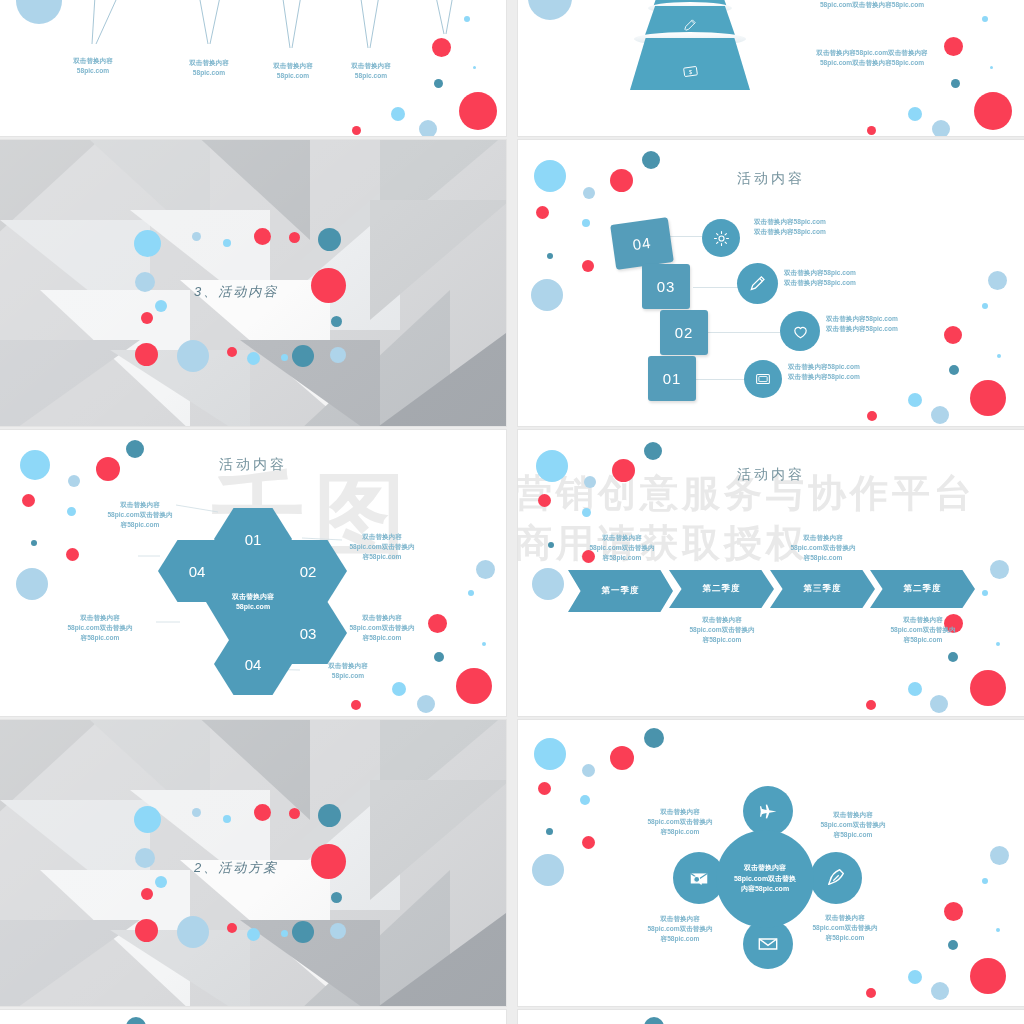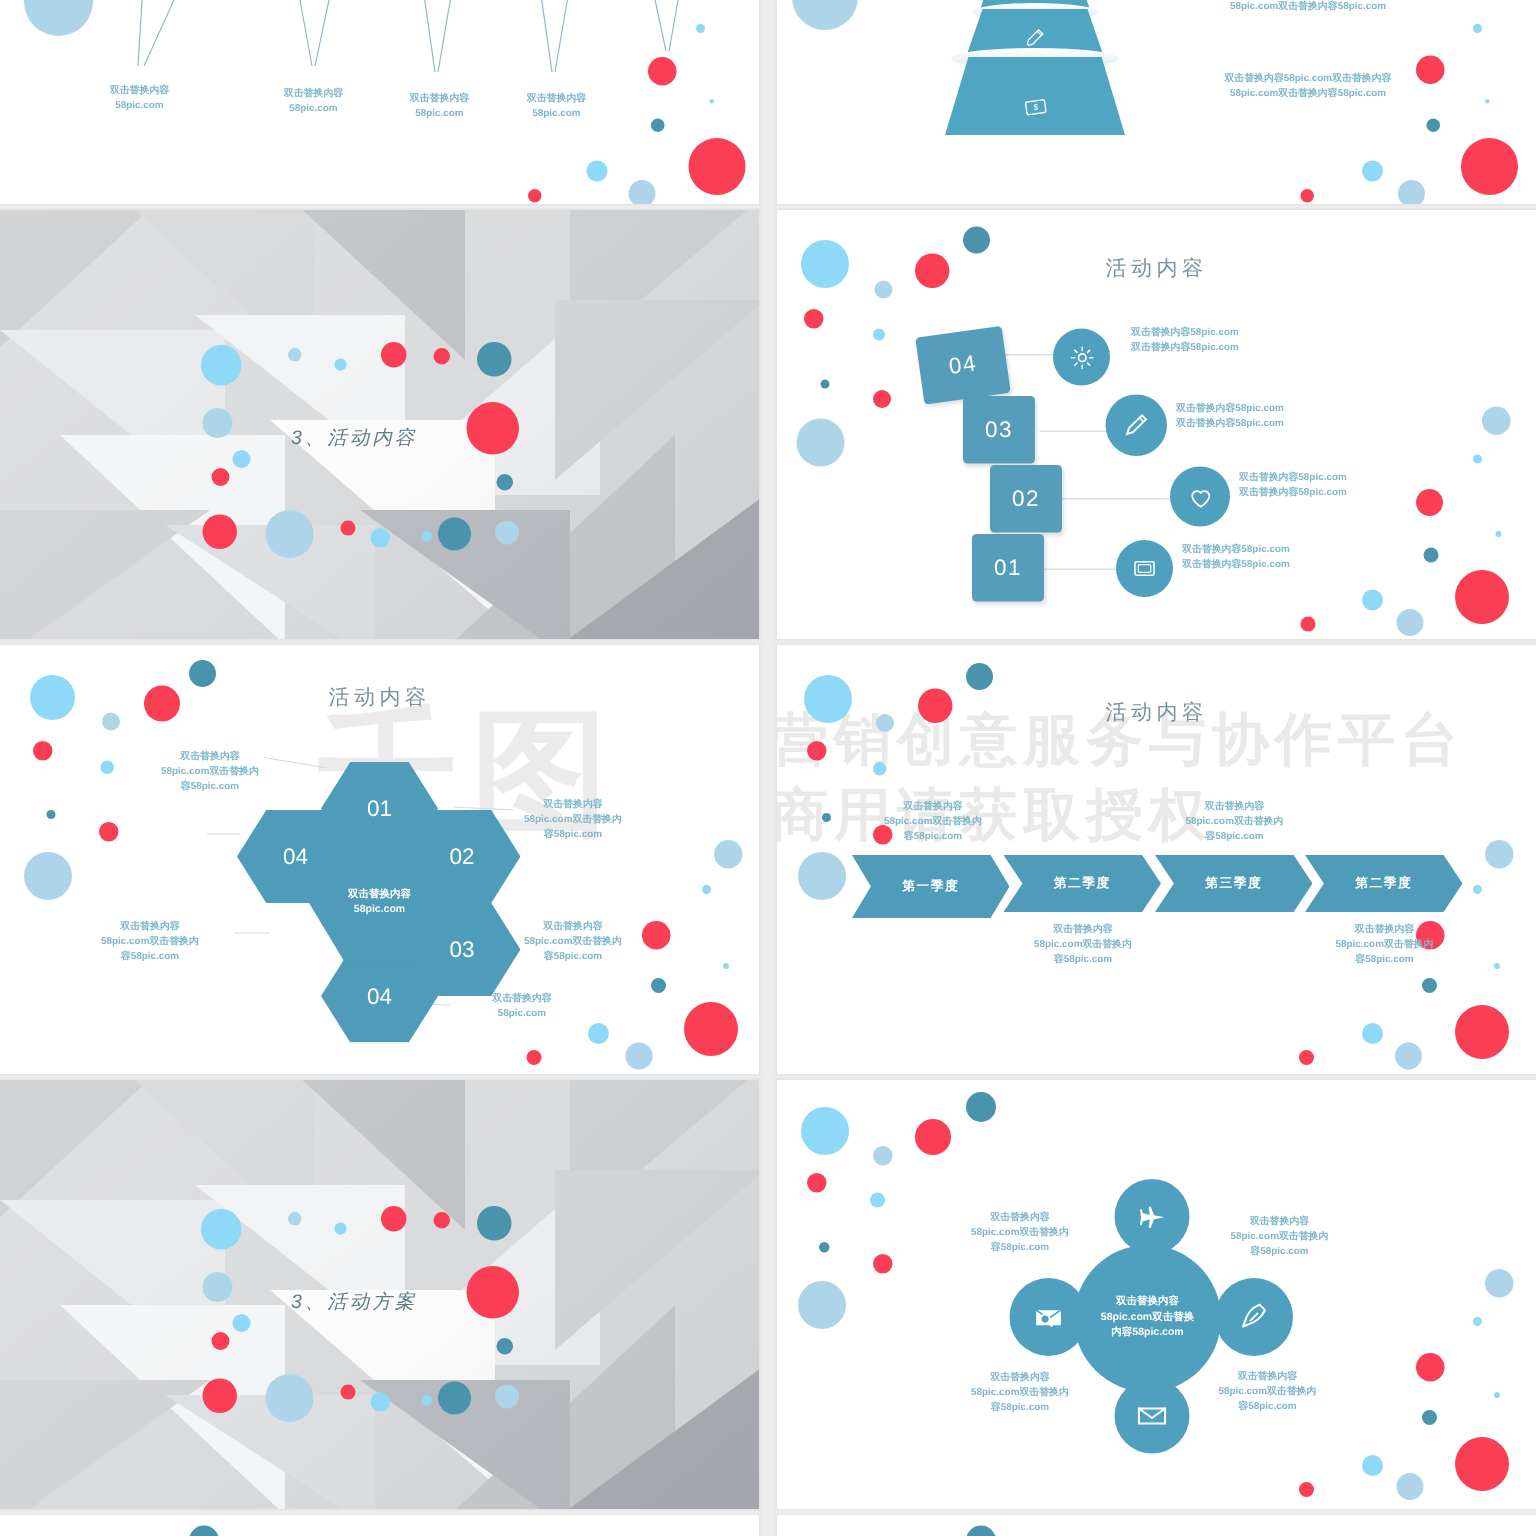--- a/index.html
+++ b/index.html
@@ -392,21 +392,21 @@
     <span class="bub" style="left:311px;top:124px;width:35px;height:35px;background:#fa3e55;"></span>
     <span class="bub" style="left:331px;top:172px;width:11px;height:11px;background:#4a93ac;"></span>
     <span class="bub" style="left:135px;top:199px;width:23px;height:23px;background:#fa3e55;"></span>
     <span class="bub" style="left:177px;top:196px;width:32px;height:32px;background:#aed4ea;"></span>
     <span class="bub" style="left:227px;top:203px;width:10px;height:10px;background:#fa3e55;"></span>
     <span class="bub" style="left:247px;top:208px;width:13px;height:13px;background:#8ed8f8;"></span>
     <span class="bub" style="left:281px;top:210px;width:7px;height:7px;background:#8ed8f8;"></span>
     <span class="bub" style="left:292px;top:201px;width:22px;height:22px;background:#4a93ac;"></span>
     <span class="bub" style="left:330px;top:203px;width:16px;height:16px;background:#aed4ea;"></span>
 
-    <div class="sectitle" style="left:194px;top:139px;">3、活动方案</div>
+    <div class="sectitle" style="left:194px;top:139px;">2、活动方案</div>
   </div>
 
   <div class="slide">
     <span class="bub" style="left:16px;top:18px;width:32px;height:32px;background:#8ed8f8;"></span>
     <span class="bub" style="left:126px;top:8px;width:20px;height:20px;background:#4a93ac;"></span>
     <span class="bub" style="left:92px;top:26px;width:24px;height:24px;background:#fa3e55;"></span>
     <span class="bub" style="left:64px;top:44px;width:13px;height:13px;background:#aed4ea;"></span>
     <span class="bub" style="left:20px;top:62px;width:13px;height:13px;background:#fa3e55;"></span>
     <span class="bub" style="left:62px;top:75px;width:10px;height:10px;background:#8ed8f8;"></span>
     <span class="bub" style="left:28px;top:108px;width:7px;height:7px;background:#4a93ac;"></span>

